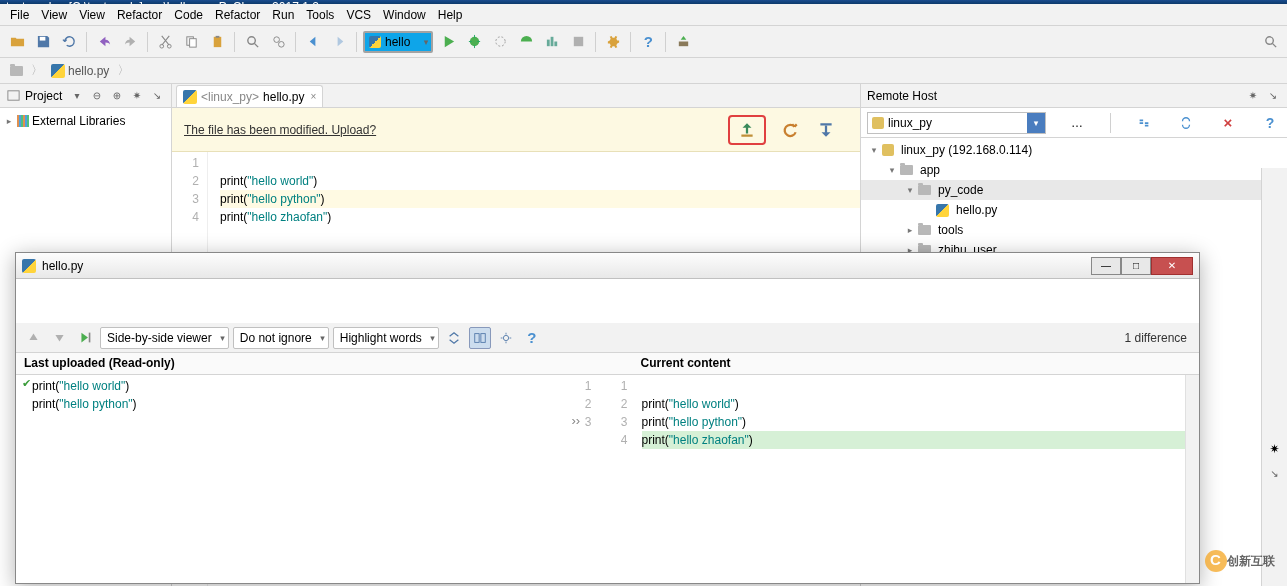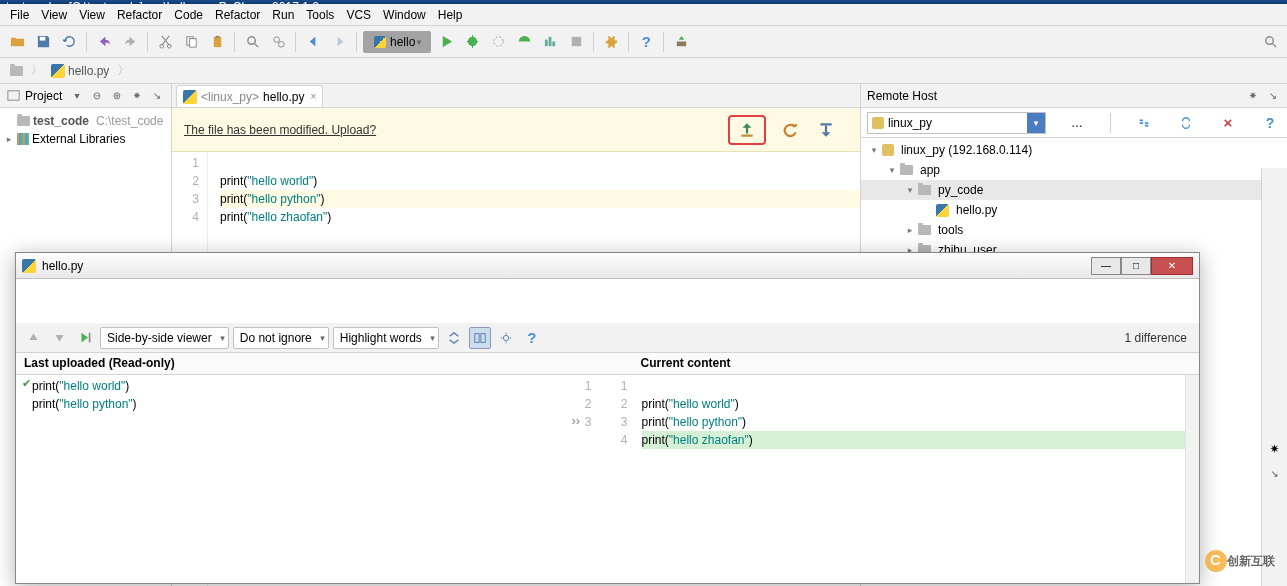--- a/index.html
+++ b/index.html
@@ -6,21 +6,21 @@
 body { background: #f0f0f0; width: 1287px; height: 586px; overflow: hidden; position: relative; }
 
 .title-bar { background: linear-gradient(#1a4d8f, #0d3a6b); color: #fff; height: 4px; overflow: hidden; padding: 0 6px; line-height: 14px; }
 
 .menu-bar { background: #f2f2f2; border-bottom: 1px solid #d4d4d4; height: 22px; display: flex; align-items: center; padding: 0 4px; }
 .menu-bar span { padding: 2px 6px; cursor: default; }
 
 .toolbar { background: #f2f2f2; border-bottom: 1px solid #d4d4d4; height: 32px; display: flex; align-items: center; padding: 0 6px; gap: 4px; }
 .tb-btn { width: 22px; height: 22px; display: inline-flex; align-items: center; justify-content: center; cursor: default; border-radius: 2px; }
 .tb-sep { width: 1px; height: 20px; background: #d0d0d0; margin: 0 2px; }
-.run-combo { height: 22px; border: 7px solid #a3a3a3; background: #a3a3a3; display: flex; align-items: center; padding: 0 9px 0 4px; position: relative; border-radius: 2px; }
+.run-combo { height: 22px; border: 2px solid #a3a3a3; background: #0ea5e9; display: flex; align-items: center; padding: 0 21px 0 4px; position: relative; border-radius: 2px; }
 .run-combo::after { content: "▾"; position: absolute; right: 3px; font-size: 9px; color: #666; }
 .run-combo .pyicon { width: 12px; height: 12px; margin-right: 4px; }
 .search-right { margin-left: auto; }
 
 .breadcrumb { background: #f2f2f2; border-bottom: 1px solid #d4d4d4; height: 26px; display: flex; align-items: center; padding: 0 6px; gap: 4px; color: #555; }
 .bc-item { display: inline-flex; align-items: center; gap: 3px; padding: 2px 4px; }
 .bc-sep { color: #aaa; }
 
 .main-area { display: flex; height: calc(586px - 4px - 22px - 32px - 26px); position: relative; }
 
@@ -282,26 +282,20 @@
           <rect x="2" y="3" width="12" height="10" fill="none" stroke="#888"></rect>
         </svg>
       <span class="title">Project</span>
       <span class="pbtn">▾</span>
       <span class="pbtn">⊖</span>
       <span class="pbtn">⊕</span>
       <span class="pbtn">✷</span>
       <span class="pbtn">↘</span>
     </div>
     <div class="tree">
-      <div class="tree-row">
-        <span class="tree-arrow"></span>
-        <span class="folder-icon grey"></span>
-        <b class="tree-folder">test_code</b>
-        <span class="tree-path">C:\test_code</span>
-      </div>
       <div class="tree-row">
         <span class="tree-arrow">▸</span>
         <span class="lib-icon"></span>
         <span>External Libraries</span>
       </div>
     </div>
   </div>
 
   <div class="editor-panel">
     <div class="editor-tabs">

